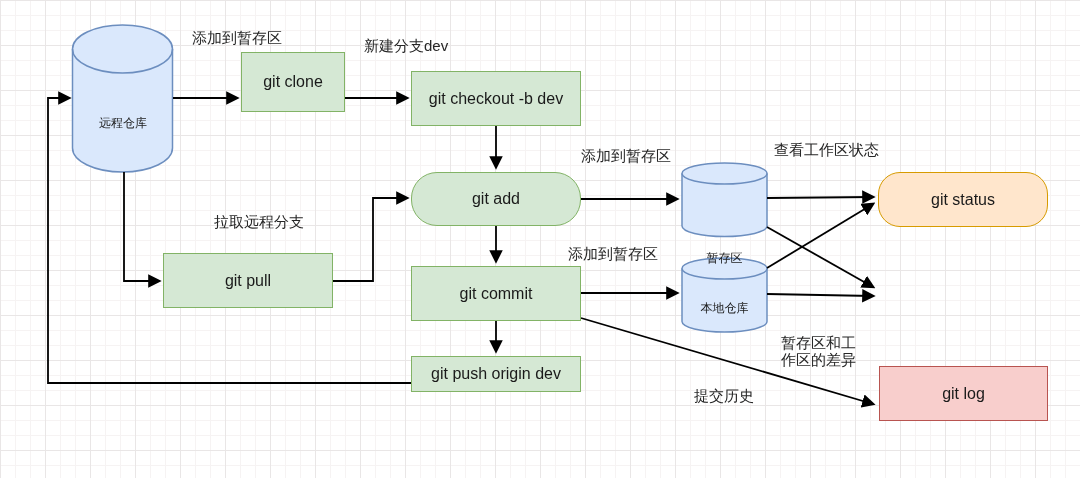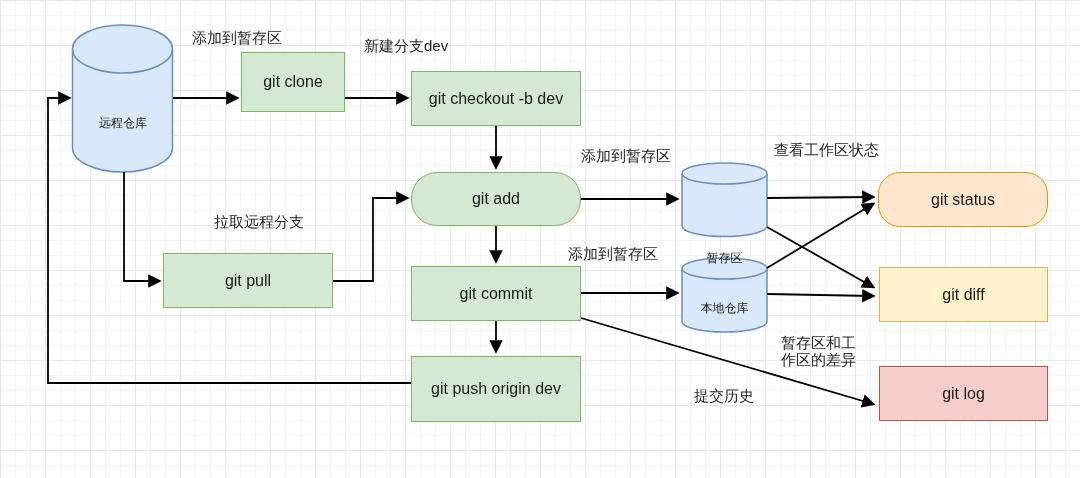--- a/index.html
+++ b/index.html
@@ -40,21 +40,21 @@
     font-size:15px;color:#262626;
     white-space:nowrap;line-height:17px;
   }
   .annot.wrap{white-space:normal;word-break:break-all;margin-top:26px;}
   
   #n-git-clone   {left:241px;top:52px; width:104px;height:60px;}
   #n-git-checkout{left:411px;top:71px; width:170px;height:55px;}
   #n-git-add     {left:411px;top:172px;width:170px;height:54px;border-radius:26px;}
   #n-git-commit  {left:411px;top:266px;width:170px;height:55px;}
   #n-git-pull    {left:163px;top:253px;width:170px;height:55px;}
-  #n-git-push    {left:411px;top:356px;width:170px;height:66px;}
+  #n-git-push    {left:411px;top:356px;width:170px;height:36px;}
   #n-git-status  {left:878px;top:172px;width:170px;height:55px;}
   #n-git-diff    {left:879px;top:267px;width:169px;height:55px;}
   #n-git-log     {left:879px;top:366px;width:169px;height:55px;}
   
   #l-remote {left:73px; top:110px;width:100px;height:26px;}
   #l-staging{left:682px;top:199px;width:85px; height:26px;margin-top:46px;}
   #l-local  {left:682px;top:295px;width:85px; height:26px;}
   
   #a-clone  {left:192px;top:29px;}
   #a-branch {left:364px;top:37px;}
@@ -124,23 +124,20 @@
     </div>
   <div class="node green" id="n-git-pull">
       <span>git pull</span>
     </div>
   <div class="node green" id="n-git-push">
       <span>git push origin dev</span>
     </div>
   <div class="node orange" id="n-git-status">
       <span>git status</span>
     </div>
-  <div class="node yellow" id="n-git-diff">
-      <span>git diff</span>
-    </div>
   <div class="node red" id="n-git-log">
       <span>git log</span>
     </div>
 
   <div class="cyl-label" id="l-remote">远程仓库</div>
   <div class="cyl-label" id="l-staging">暂存区</div>
   <div class="cyl-label" id="l-local">本地仓库</div>
 
   <div class="annot" id="a-clone">添加到暂存区</div>
   <div class="annot" id="a-branch">新建分支dev</div>

